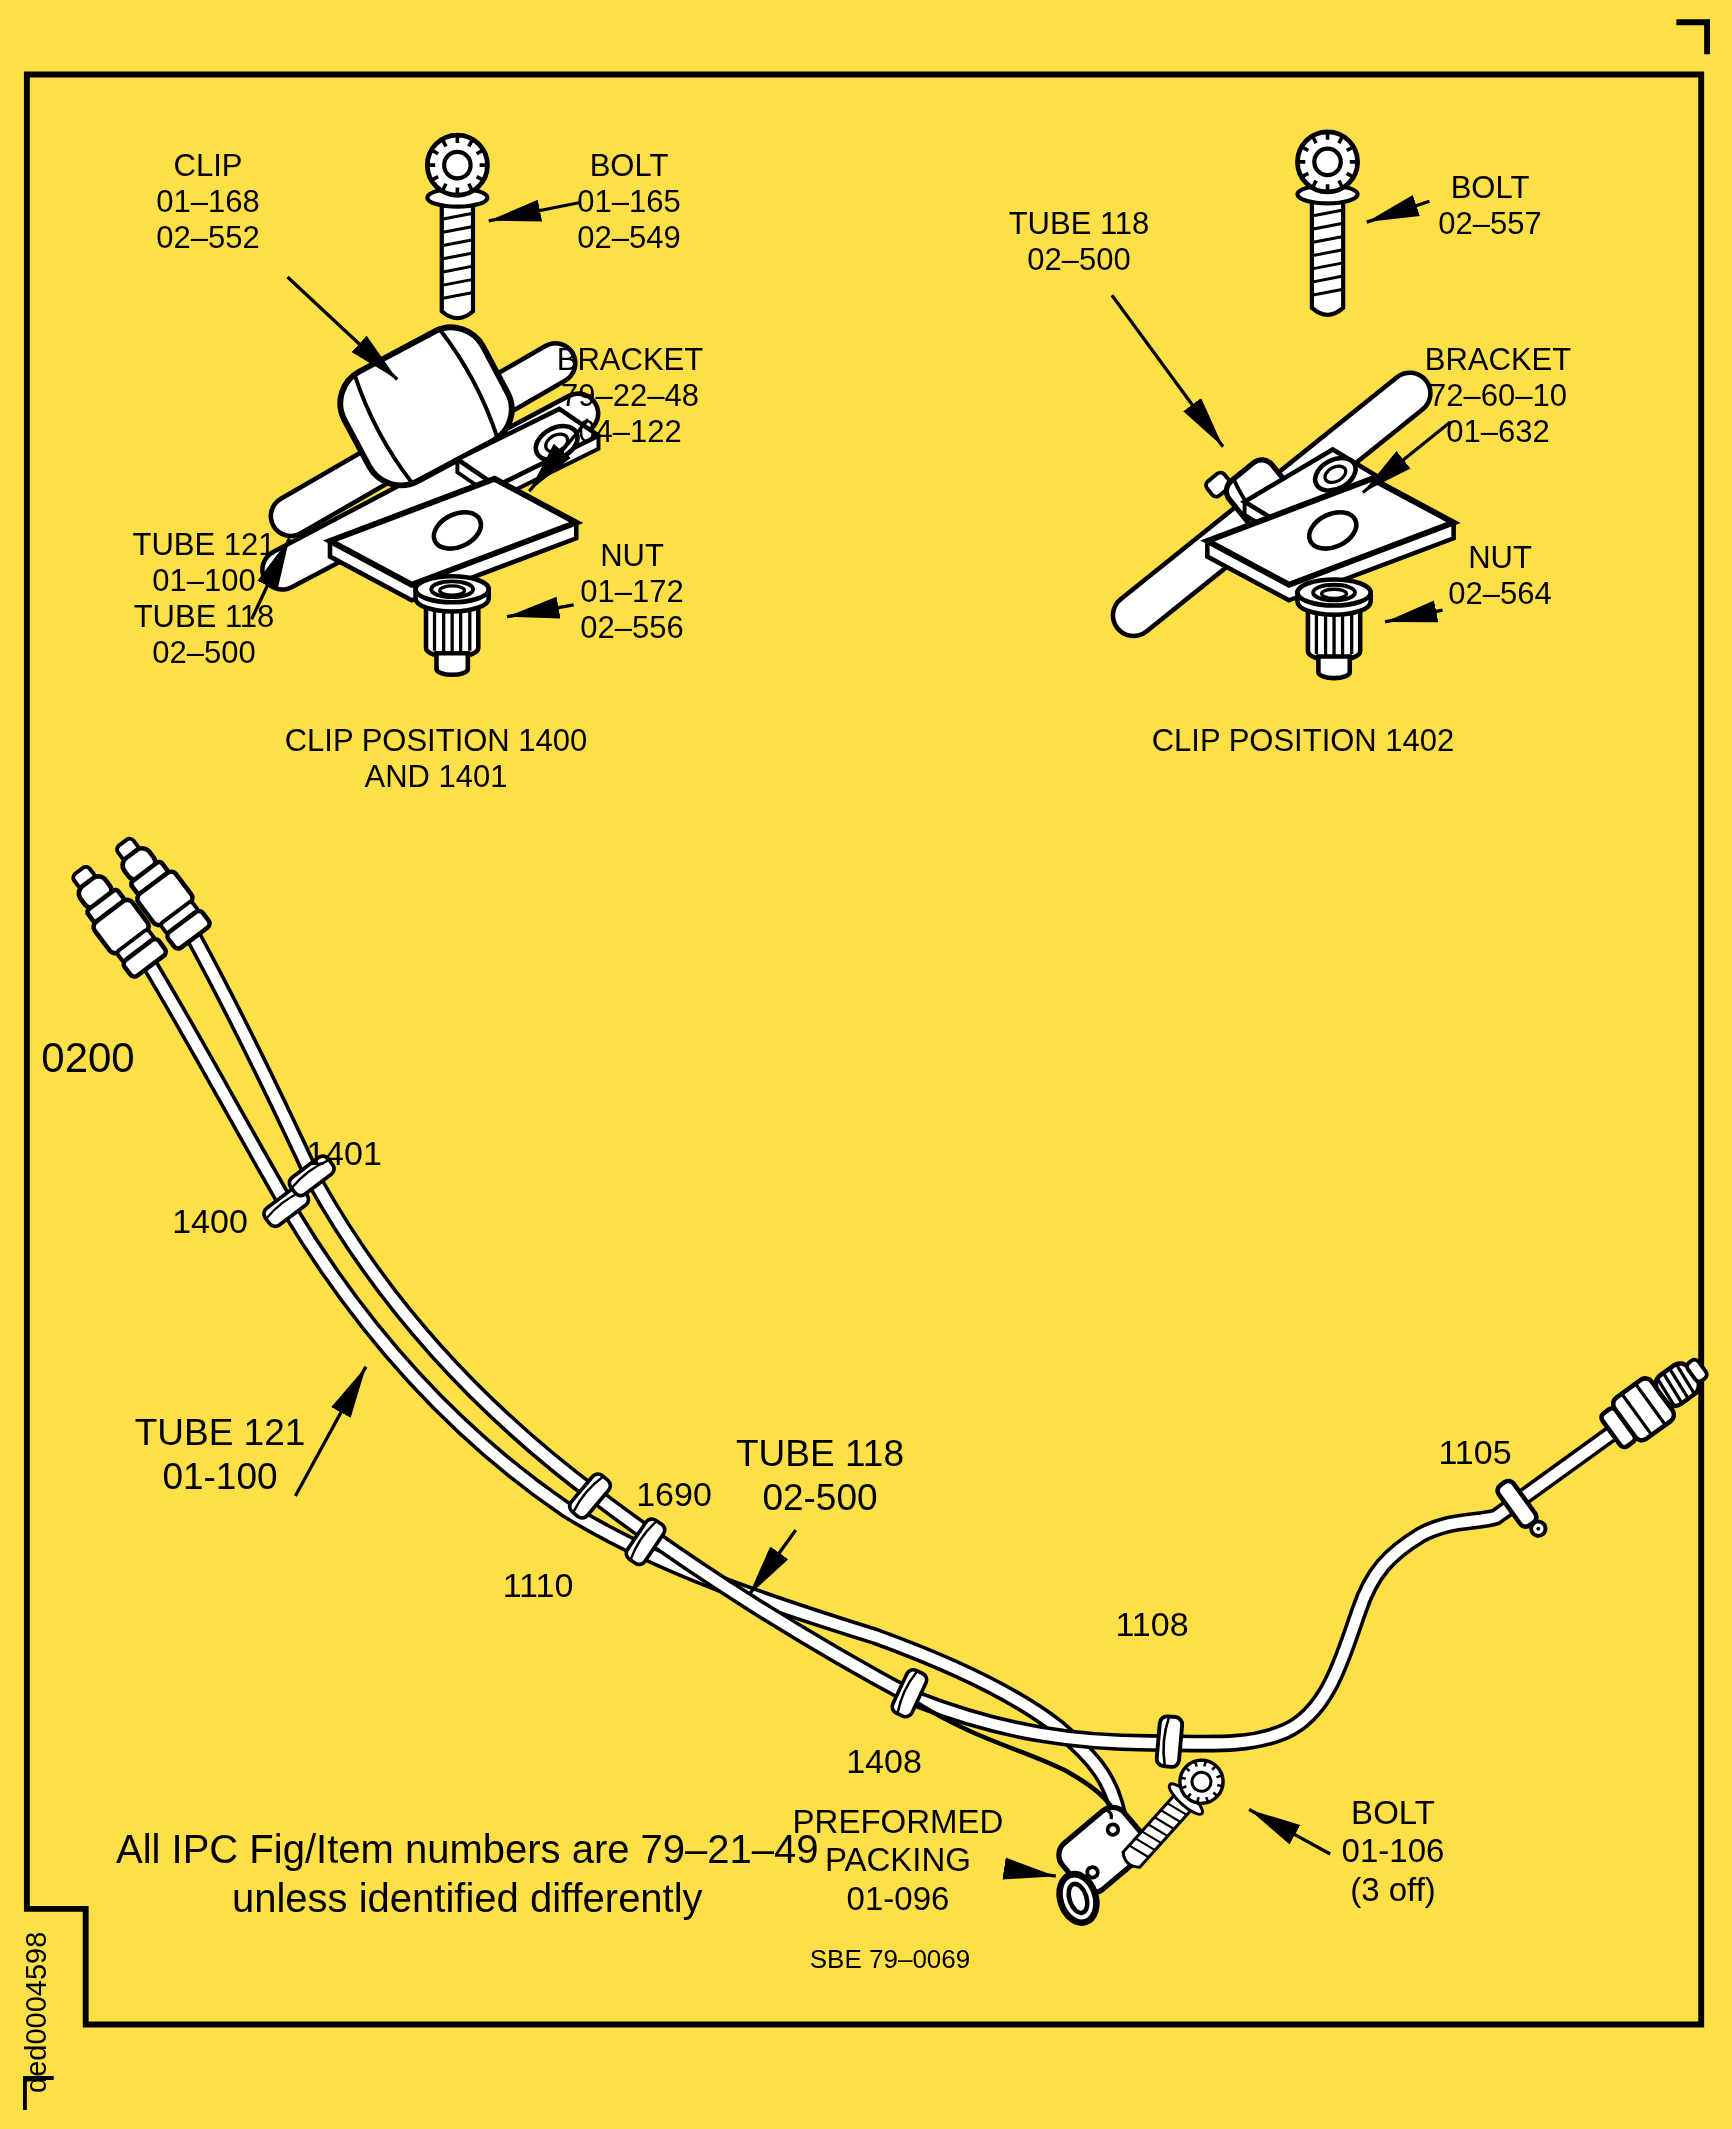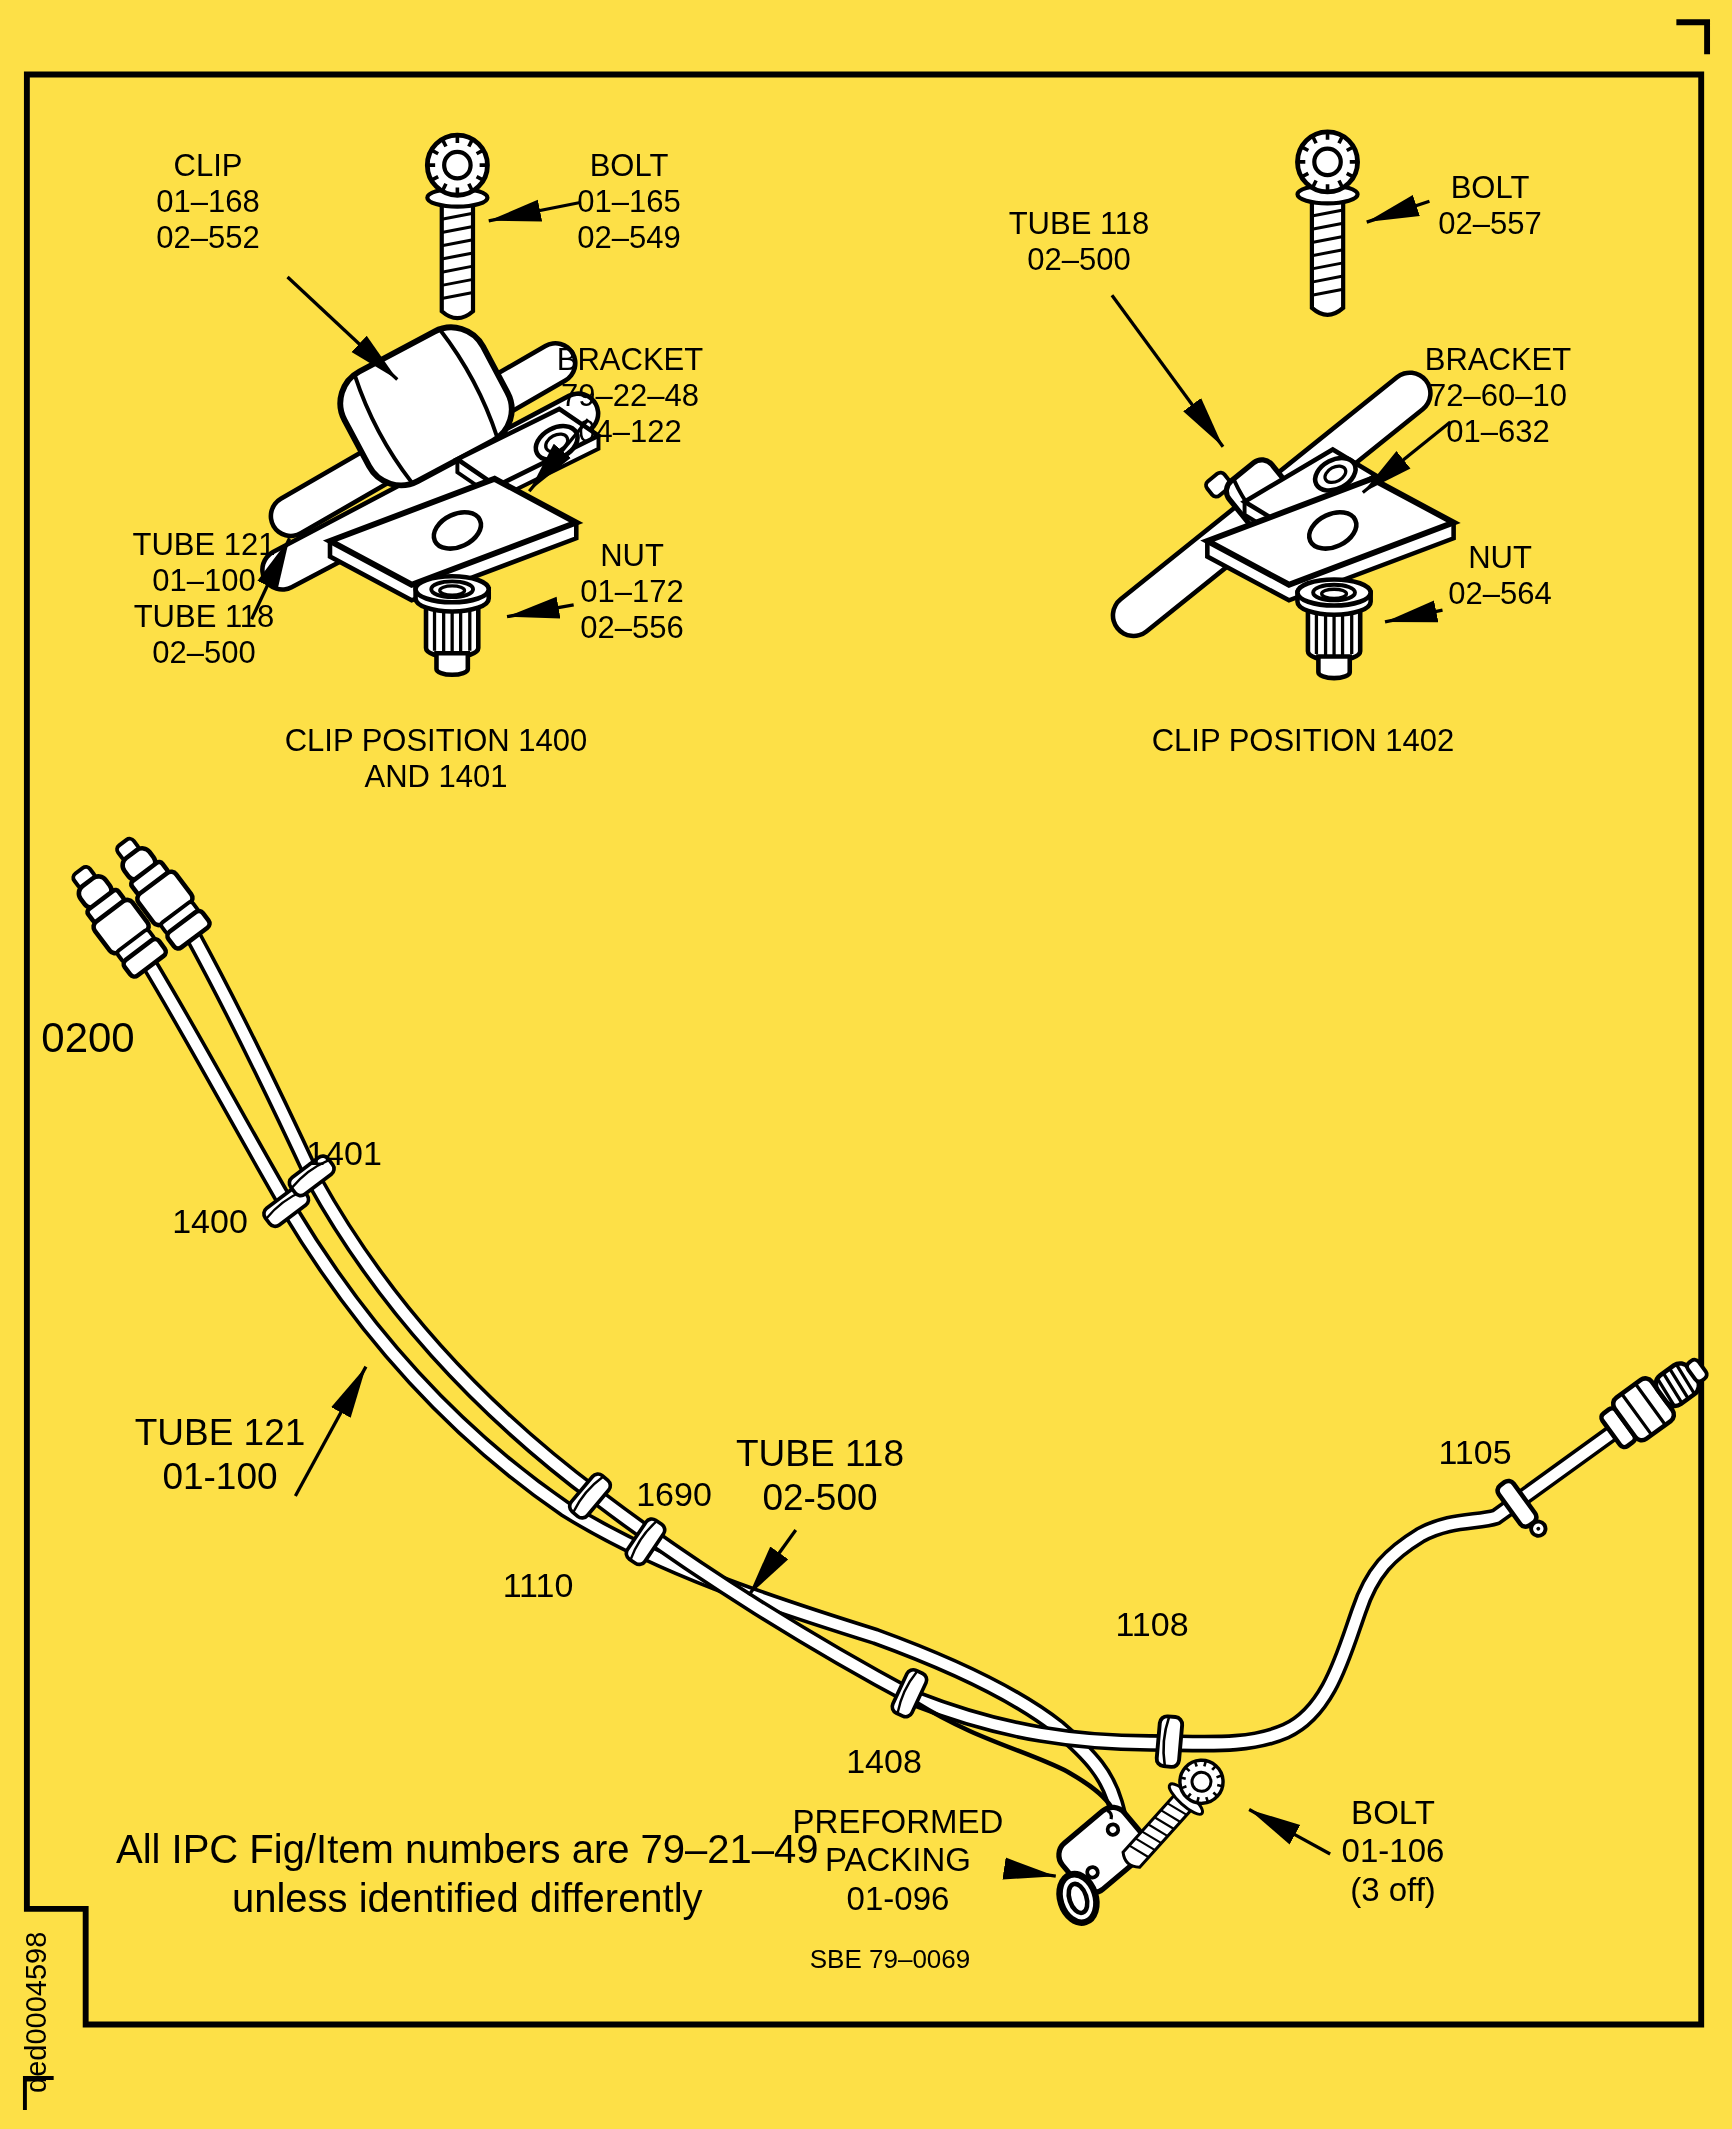--- a/index.html
+++ b/index.html
@@ -6,21 +6,21 @@
   .page{
     position:relative;width:1732px;height:2129px;background:#fde047;
     font-family:"Liberation Sans", sans-serif;color:#000;overflow:hidden;
   }
   svg.art{position:absolute;left:0;top:0;pointer-events:none;}
   .lbl{
     position:absolute;font-size:31px;line-height:1.16;color:#000;
     white-space:pre-line;text-align:center;transform:translateX(-50%);
   }
   .num{font-size:34px;text-align:right;}
-  .big{font-size:42px;}
+  .big{font-size:42px;margin-top:20px;}
   .runlbl{font-size:37px;line-height:1.18;}
   .small{font-size:33px;}
   .note{font-size:40px;text-align:center;transform:none;line-height:1.22;}
   .sbe{font-size:26px;}
   .docid{
     position:absolute;left:19.6px;top:2093px;font-size:29px;
     transform:rotate(-90deg);transform-origin:0 0;white-space:nowrap;
     text-align:left;
   }
 </style>

